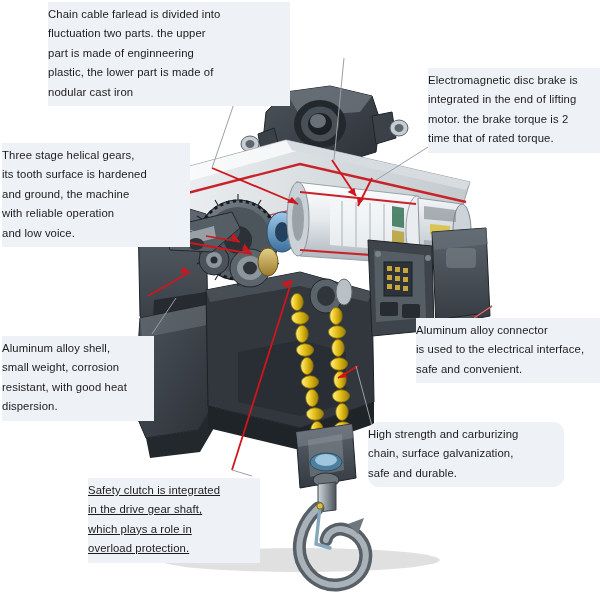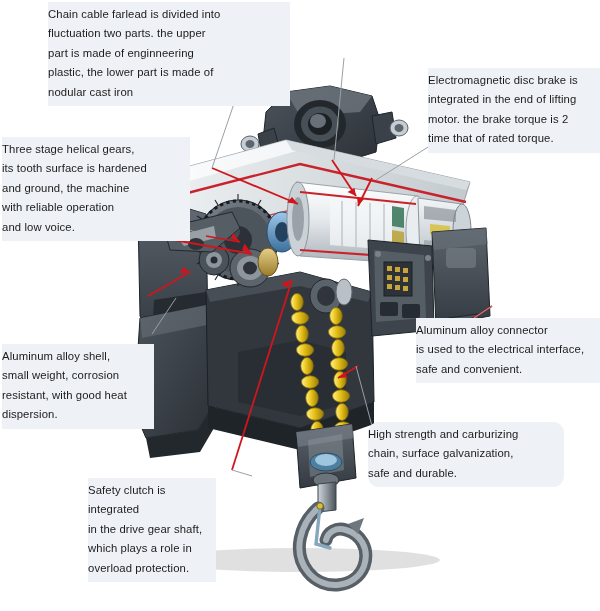--- a/index.html
+++ b/index.html
@@ -22,25 +22,25 @@
     line-height:19.4px;
     letter-spacing:.1px;
     padding:3px 6px 4px 0;
     box-sizing:border-box;
     white-space:pre-line;
     z-index:40;
   }
   .c-chain-farlead{left:48px;top:2px;width:242px;}
   .c-rotor{left:310px;top:2px;width:176px;}
   .c-brake{left:428px;top:68px;width:176px;}
-  .c-gears{left:2px;top:137px;width:188px;}
-  .c-shell{left:2px;top:336px;width:152px;margin-top:8px;}
+  .c-gears{left:2px;top:143px;width:188px;}
+  .c-shell{left:2px;top:336px;width:152px;}
   .c-connector{left:416px;top:318px;width:186px;}
   .c-chainhi{left:368px;top:422px;width:196px;border-radius:11px;}
-  .c-clutch{left:88px;top:478px;width:128px;}
+  .c-clutch{left:88px;top:478px;width:172px;text-decoration:underline;}
 
   
   #art{position:absolute;left:0;top:0;width:600px;height:611px;z-index:10;}
   #leaders{position:absolute;left:0;top:0;width:600px;height:611px;z-index:30;}
 </style>
 </head>
 <body>
 
 <div id="stage">
 

